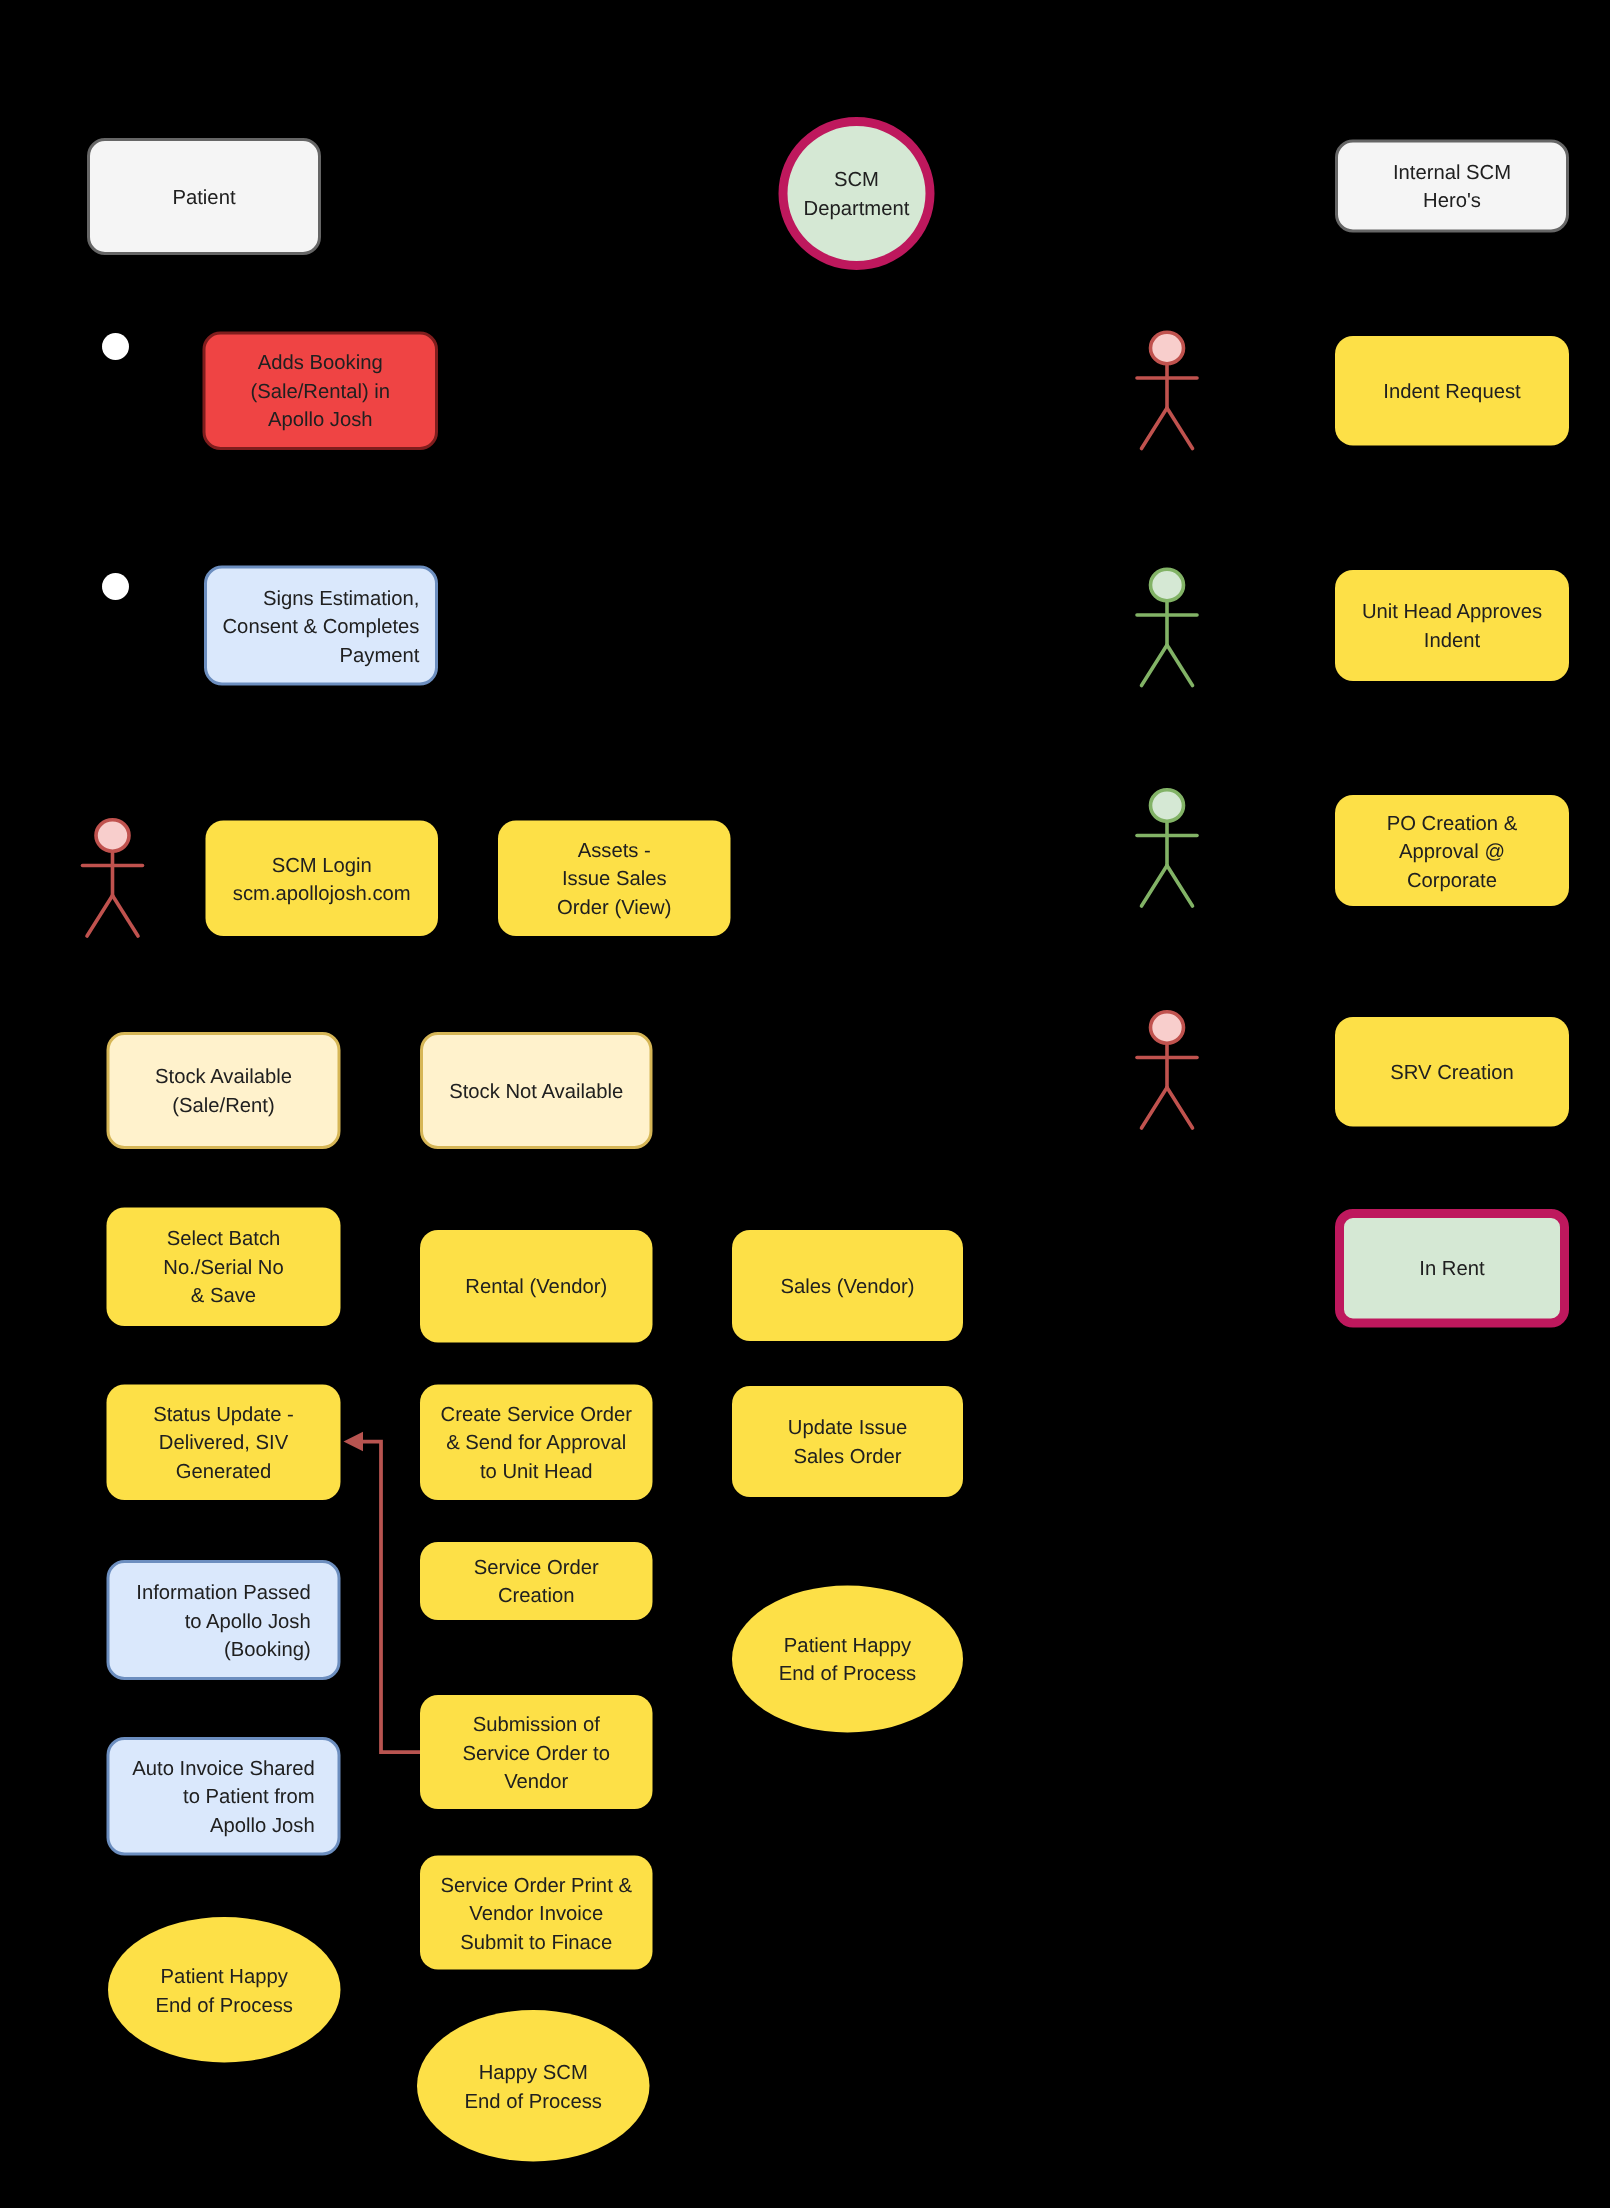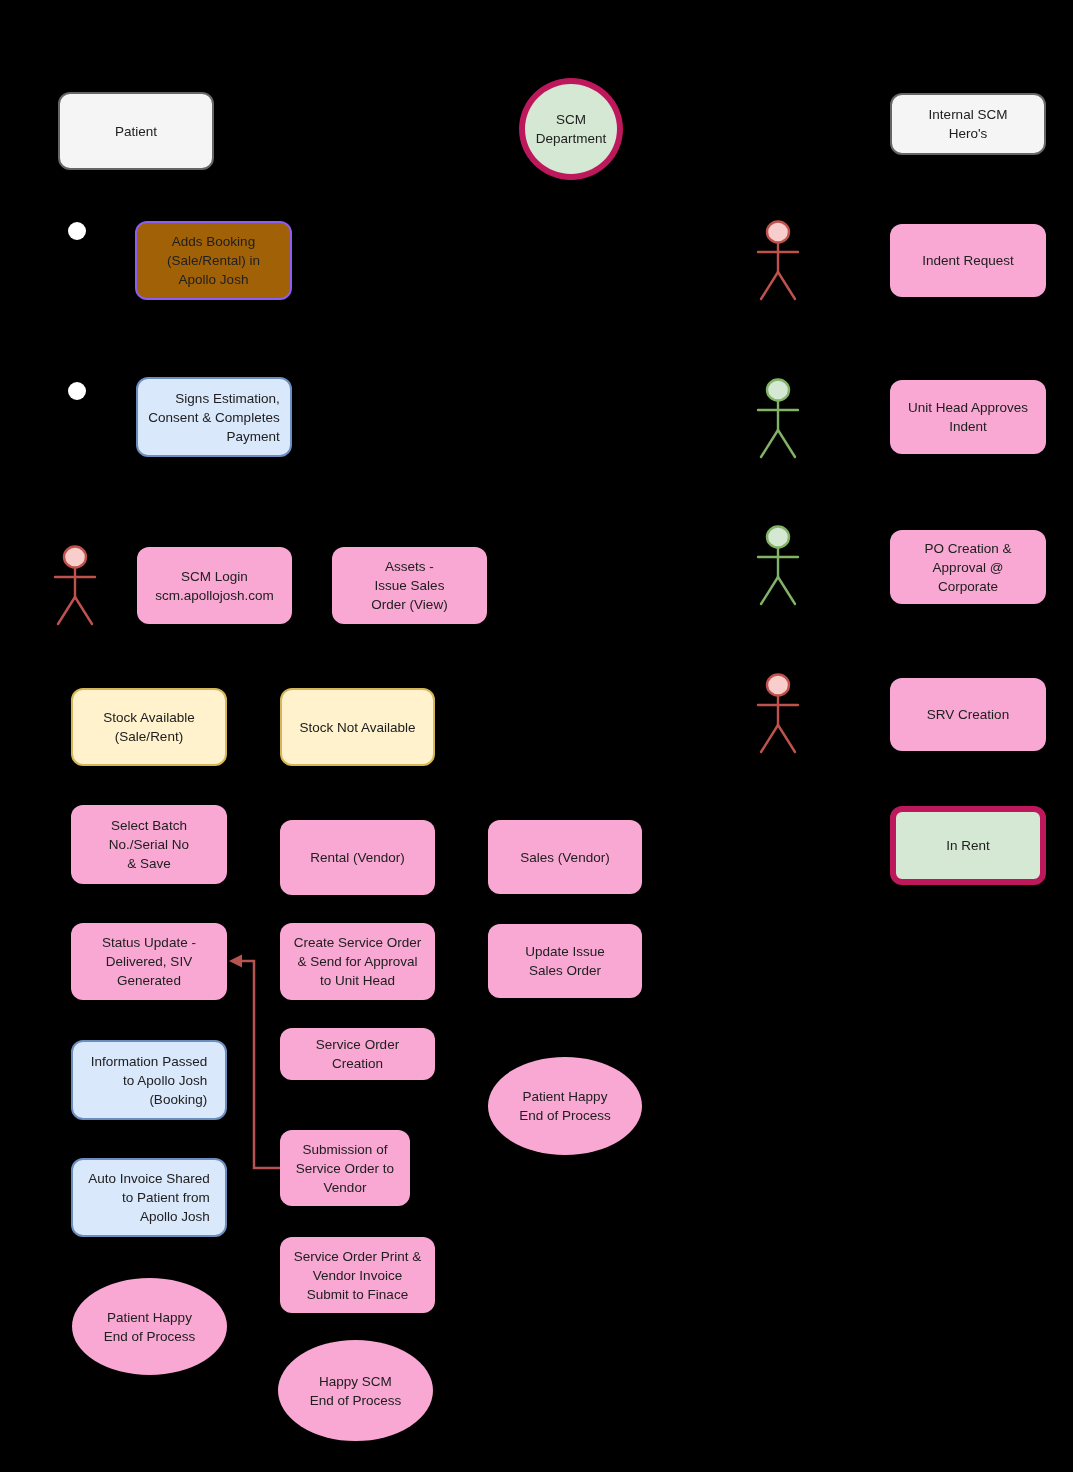--- a/index.html
+++ b/index.html
@@ -21,25 +21,25 @@
     box-sizing: border-box;
     display: flex;
     align-items: center;
     justify-content: center;
     text-align: center;
     white-space: pre-line;
     font-size: 13.5px;
     line-height: 19px;
     padding: 2px 4px;
     border-radius: 12px;
-    background: #f9a8d4;
+    background: #fde047;
   }
   .node.ellipse { border-radius: 50%; }
   .node.grey   { background: #f5f5f5; border: 2px solid #666666; }
-  .node.red    { background: #a16207; border: 2px solid #8b5cf6; }
+  .node.red    { background: #ef4444; border: 2px solid #7f1d1d; }
   .node.blue   { background: #dae8fc; border: 2px solid #6c8ebf; text-align: right; }
   .node.yellow { background: #fff2cc; border: 2px solid #d6b656; }
   .node.green  { background: #d5e8d4; border: 6px solid #be185d; }
   .dot {
     position: absolute;
     width: 18px;
     height: 18px;
     border-radius: 50%;
     background: #ffffff;
   }
@@ -105,21 +105,21 @@
   <div class="node blue" style="left:71px;top:1040px;width:156px;height:80px">Information Passed
 to Apollo Josh
 (Booking)</div>
   <div class="node" style="left:280px;top:1028px;width:155px;height:52px">Service Order
 Creation</div>
   <div class="node ellipse" style="left:488px;top:1057px;width:154px;height:98px">Patient Happy
 End of Process</div>
   <div class="node blue" style="left:71px;top:1158px;width:156px;height:79px">Auto Invoice Shared
 to Patient from
 Apollo Josh</div>
-  <div class="node" style="left:280px;top:1130px;width:130px;height:76px">Submission of
+  <div class="node" style="left:280px;top:1130px;width:155px;height:76px">Submission of
 Service Order to
 Vendor</div>
   <div class="node" style="left:280px;top:1237px;width:155px;height:76px">Service Order Print &amp;
 Vendor Invoice
 Submit to Finace</div>
   <div class="node ellipse" style="left:72px;top:1278px;width:155px;height:97px">Patient Happy
 End of Process</div>
   <div class="node ellipse" style="left:278px;top:1340px;width:155px;height:101px">Happy SCM
 End of Process</div>
 

